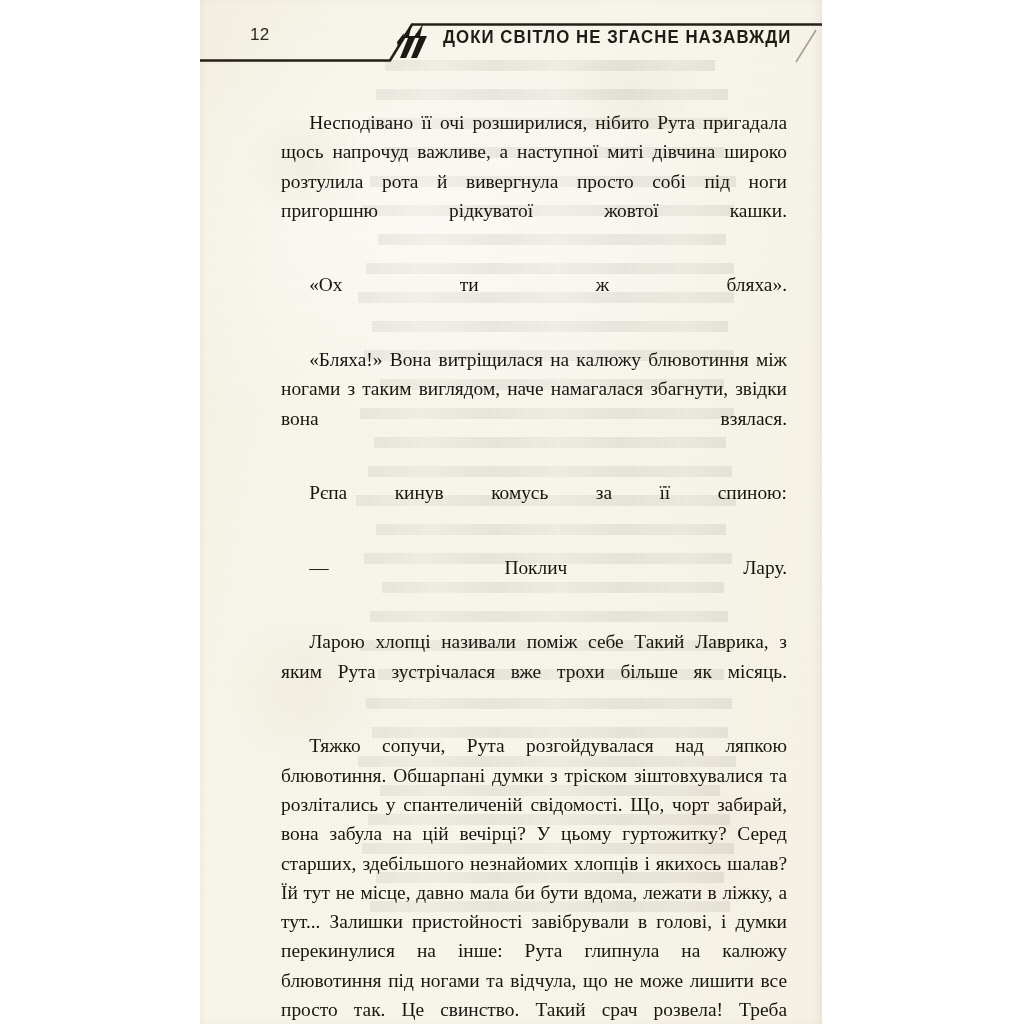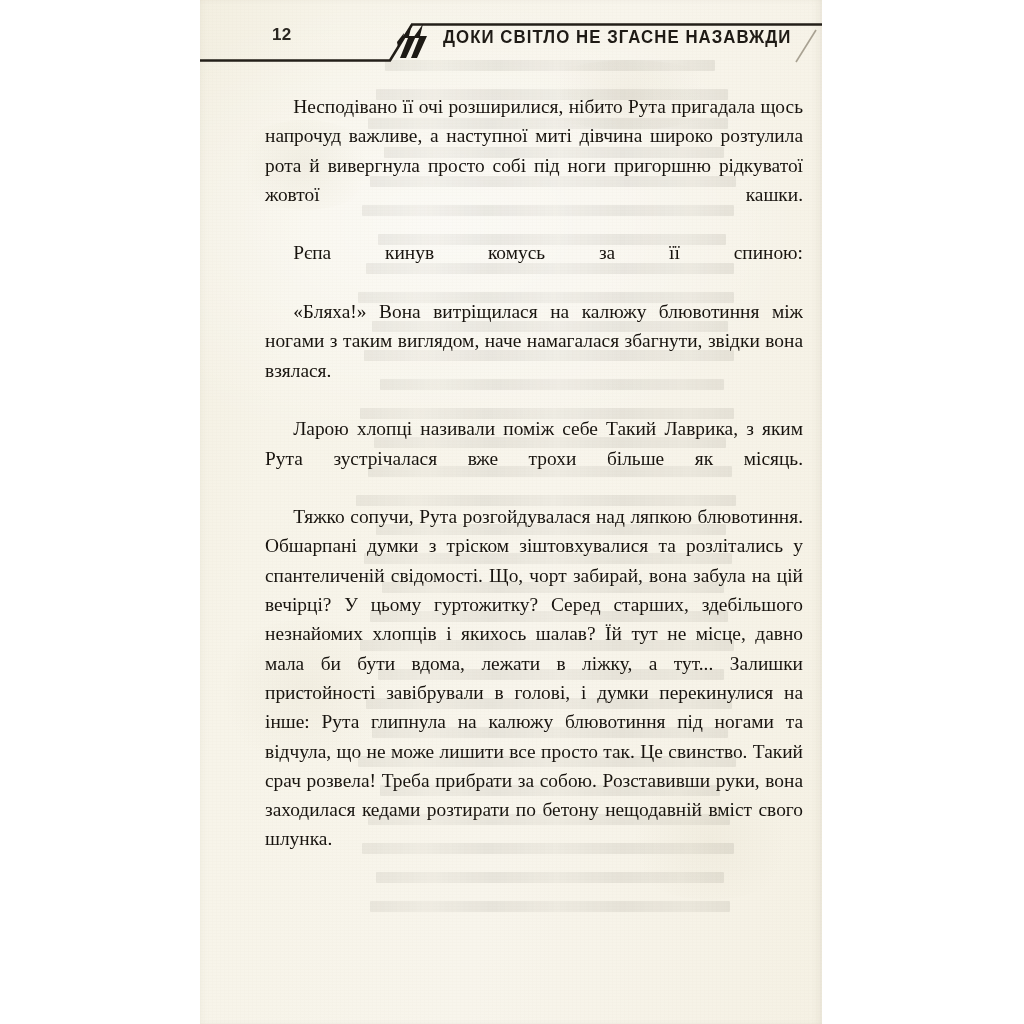--- a/index.html
+++ b/index.html
@@ -58,25 +58,25 @@
   .head {
     position: absolute;
     left: 200px;
     top: 0;
     width: 622px;
     height: 78px;
   }
 
   .folio {
     position: absolute;
-    left: 72px;
+    left: 50px;
     top: 25px;
     font-family: "Liberation Sans", "DejaVu Sans", sans-serif;
     font-size: 17px;
-    font-weight: 700;
+    font-weight: 400;
     color: #2a2620;
     letter-spacing: 0.4px;
   }
 
   
   .rule-svg {
     position: absolute;
     left: 0;
     top: 0;
     width: 622px;
@@ -115,21 +115,21 @@
     color: #18140f;
     font-size: 19.4px;
     line-height: 29.3px;
     text-align: justify;
     text-justify: inter-word;
     -webkit-hyphens: none;
     hyphens: none;
   }
 
   .textblock p {
-    margin: 0;
+    margin: 16px;
     text-indent: 1.45em;
   }
 
   
   .textblock p::after {
     content: "";
     display: inline-block;
     width: 100%;
   }
 
@@ -235,22 +235,24 @@
           <polygon points="0,18 7,9 6,17 1,23"></polygon>
         </g>
       </svg>
     </span>
 
     <div class="running-title">ДОКИ СВІТЛО НЕ ЗГАСНЕ НАЗАВЖДИ</div>
   </div>
 
   <div class="textblock" id="textblock">
       <p>Несподівано її очі розширилися, нібито Рута пригадала щось напрочуд важливе, а наступної миті дівчина широко розтулила рота й вивергнула просто собі під ноги пригоршню рідкуватої жовтої кашки.</p>
+      <p>«Ох ти ж бляха».</p>
+      <p>«Бляха!» Вона витріщилася на калюжу блювотиння між ногами з таким виглядом, наче намагалася збагнути, звідки вона взялася.</p>
       <p>Рєпа кинув комусь за її спиною:</p>
-      <p>«Бляха!» Вона витріщилася на калюжу блювотиння між ногами з таким виглядом, наче намагалася збагнути, звідки вона взялася.</p>
+      <p>— Поклич Лару.</p>
       <p>Ларою хлопці називали поміж себе Такий Лаврика, з яким Рута зустрічалася вже трохи більше як місяць.</p>
       <p>Тяжко сопучи, Рута розгойдувалася над ляпкою блювотиння. Обшарпані думки з тріском зіштовхувалися та розлітались у спантеличеній свідомості. Що, чорт забирай, вона забула на цій вечірці? У цьому гуртожитку? Серед старших, здебільшого незнайомих хлопців і якихось шалав? Їй тут не місце, давно мала би бути вдома, лежати в ліжку, а тут... Залишки пристойності завібрували в голові, і думки перекинулися на інше: Рута глипнула на калюжу блювотиння під ногами та відчула, що не може лишити все просто так. Це свинство. Такий срач розвела! Треба прибрати за собою. Розставивши руки, вона заходилася кедами розтирати по бетону нещодавній вміст свого шлунка.</p>
     </div>
 
   <div class="mask-left"></div>
   <div class="mask-right"></div>
 
 </div>
 
 </body></html>

